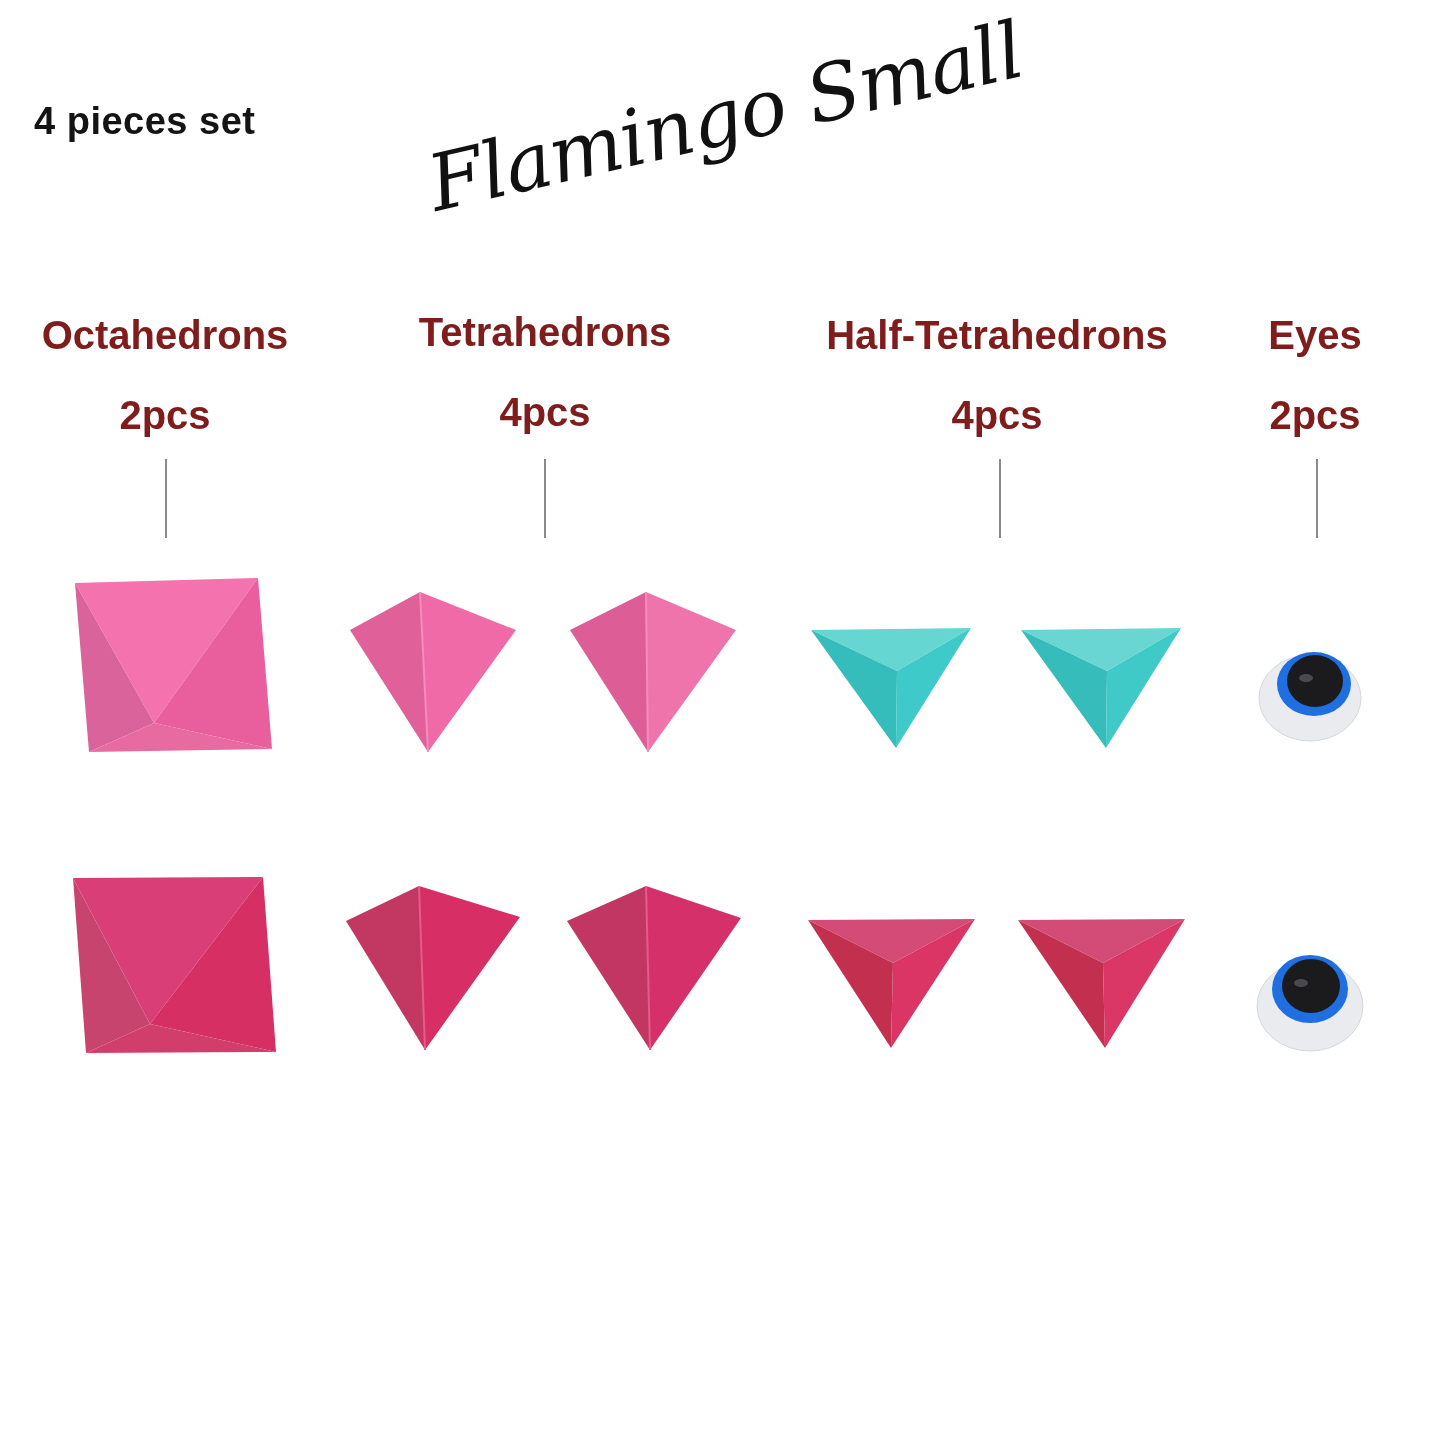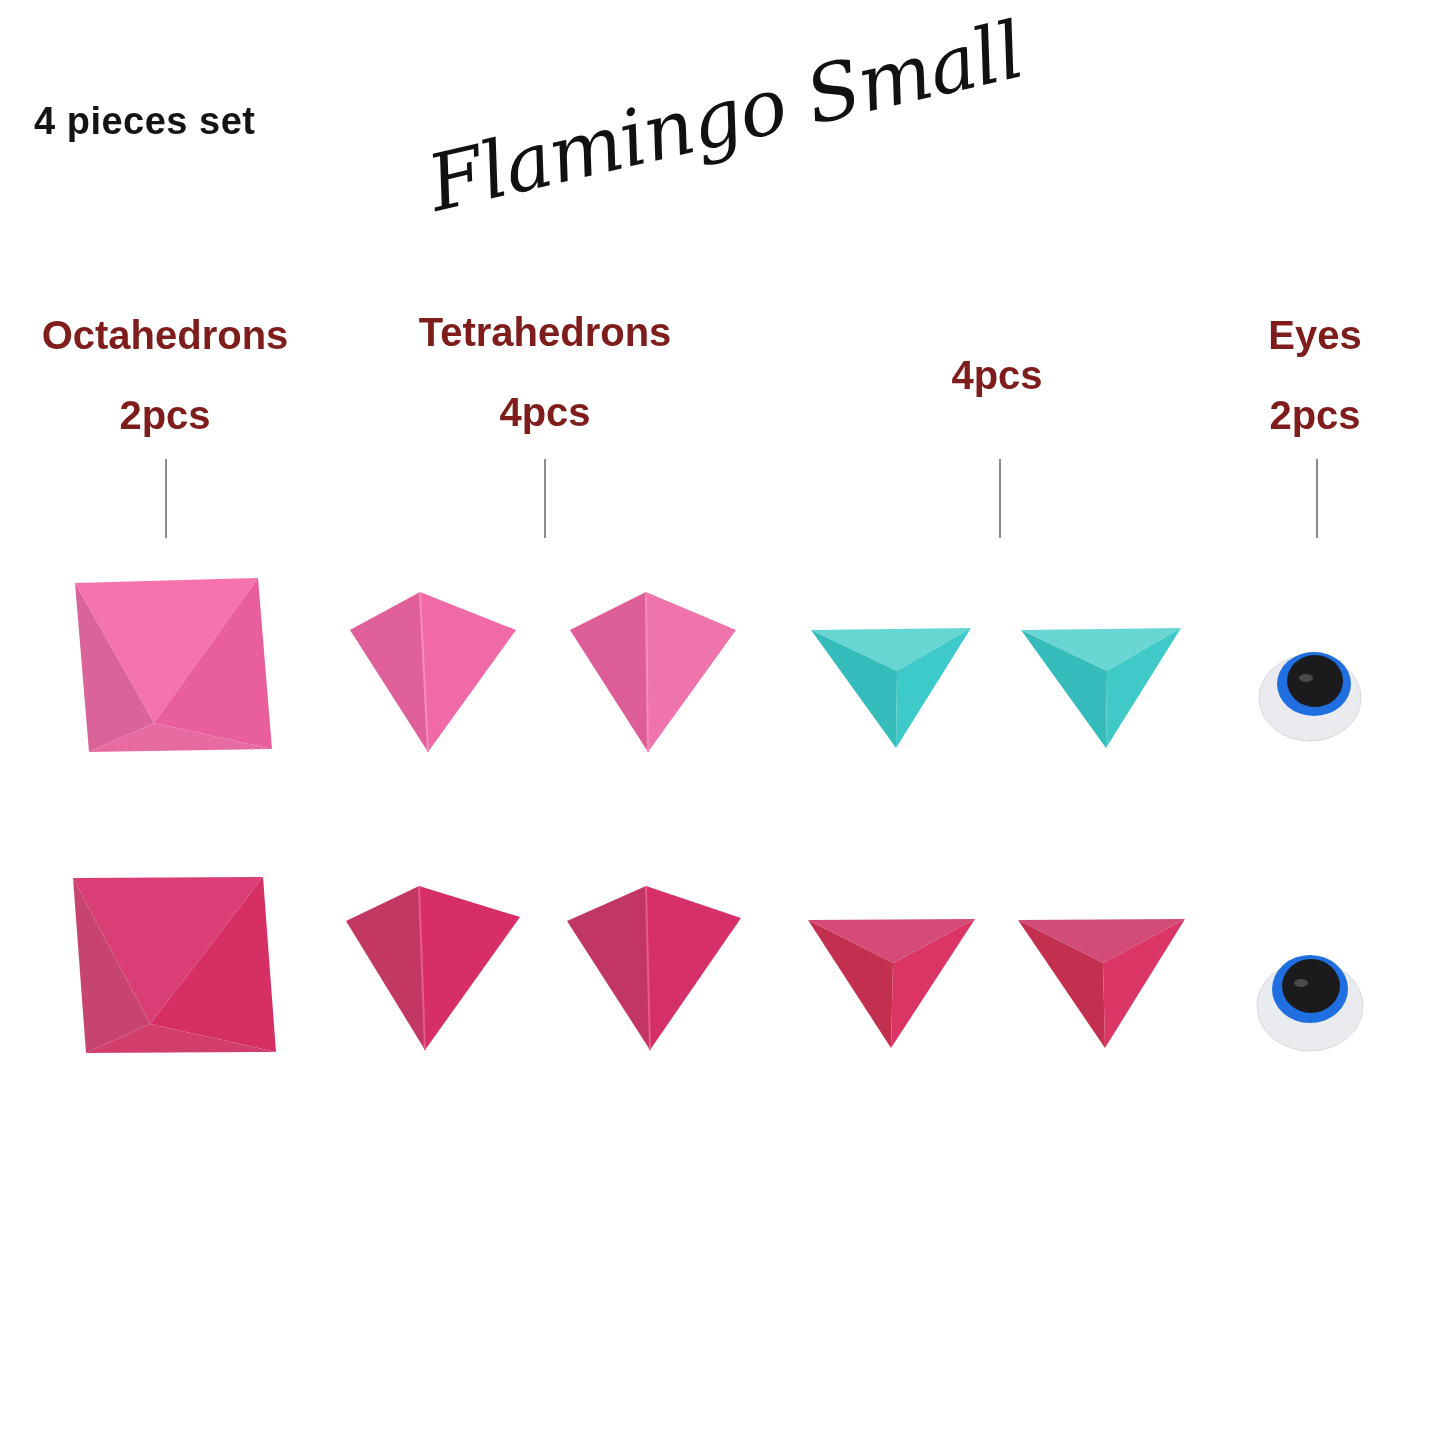--- a/index.html
+++ b/index.html
@@ -24,20 +24,21 @@
 
 <div class="abs cat" style="left:15px; top:315px; width:300px;">
   <div class="name">Octahedrons</div>
   <div class="qty">2pcs</div>
 </div>
 <div class="abs cat" style="left:395px; top:312px; width:300px;">
   <div class="name">Tetrahedrons</div>
   <div class="qty">4pcs</div>
 </div>
 <div class="abs cat" style="left:797px; top:315px; width:400px;">
+  <div class="name">Half-Tetrahedrons</div>
   <div class="qty">4pcs</div>
 </div>
 <div class="abs cat" style="left:1215px; top:315px; width:200px;">
   <div class="name">Eyes</div>
   <div class="qty">2pcs</div>
 </div>
 
 <div class="abs tick" style="left:165px;"></div>
 <div class="abs tick" style="left:544px;"></div>
 <div class="abs tick" style="left:999px;"></div>

